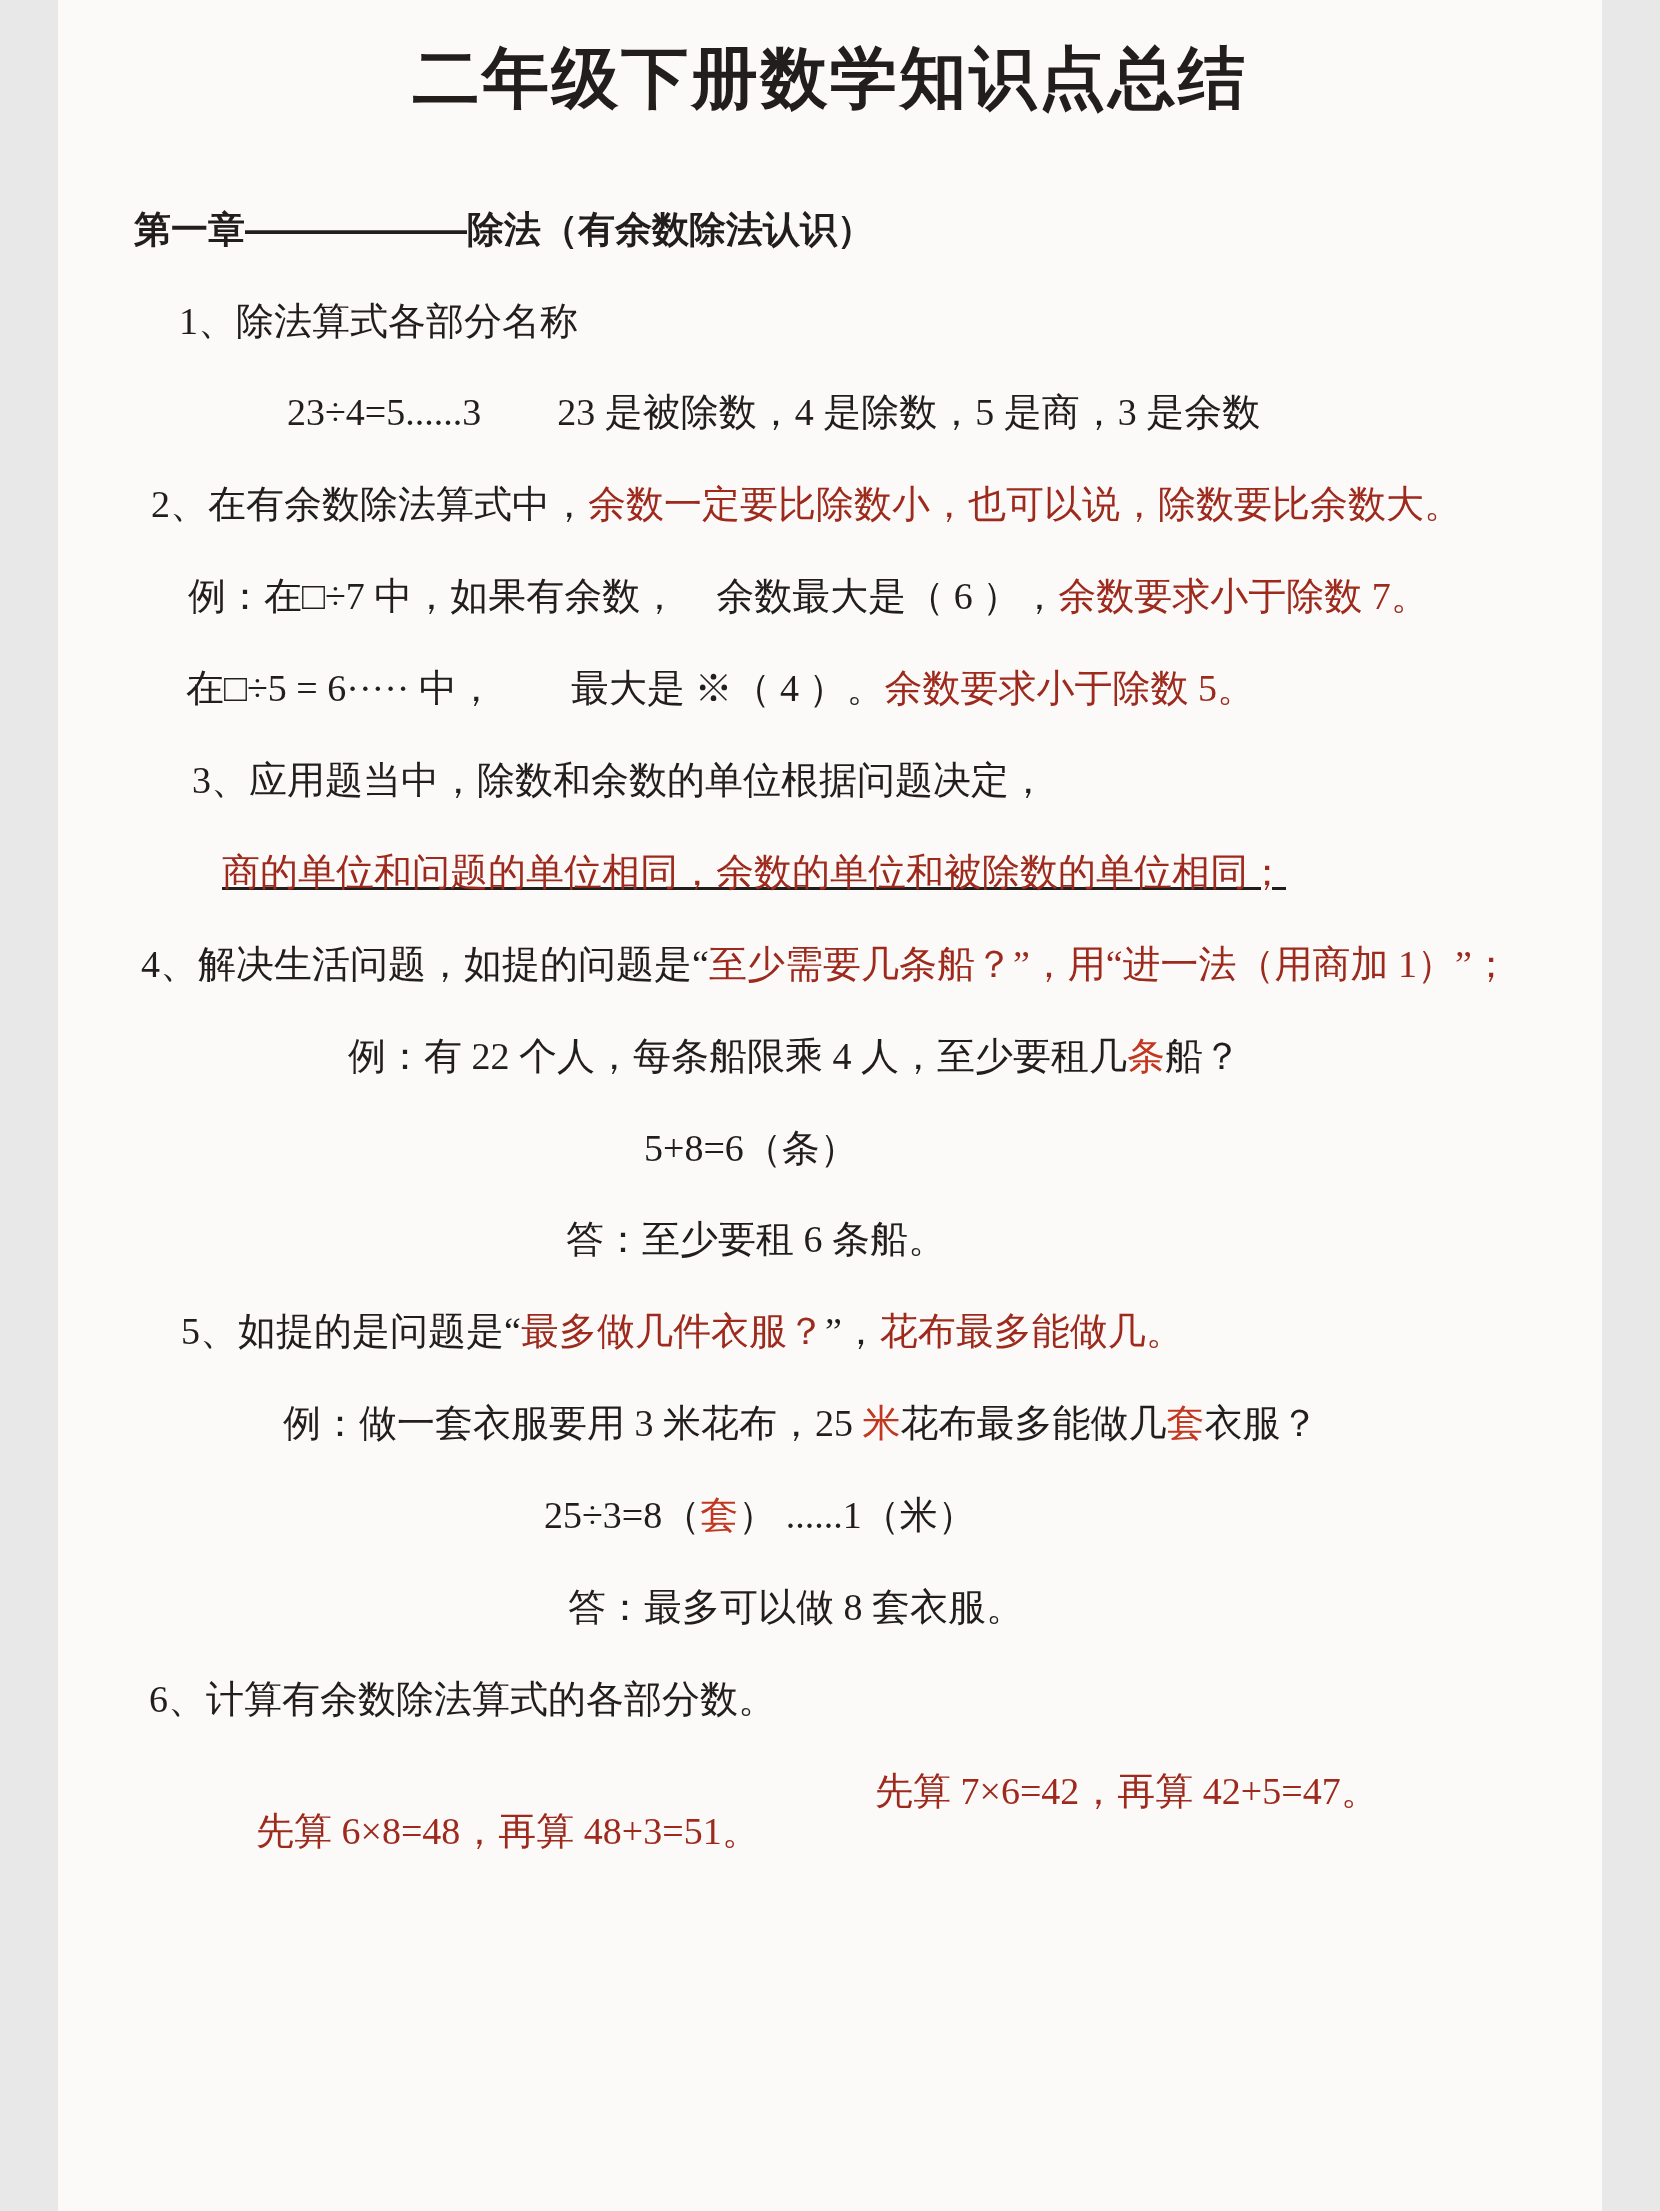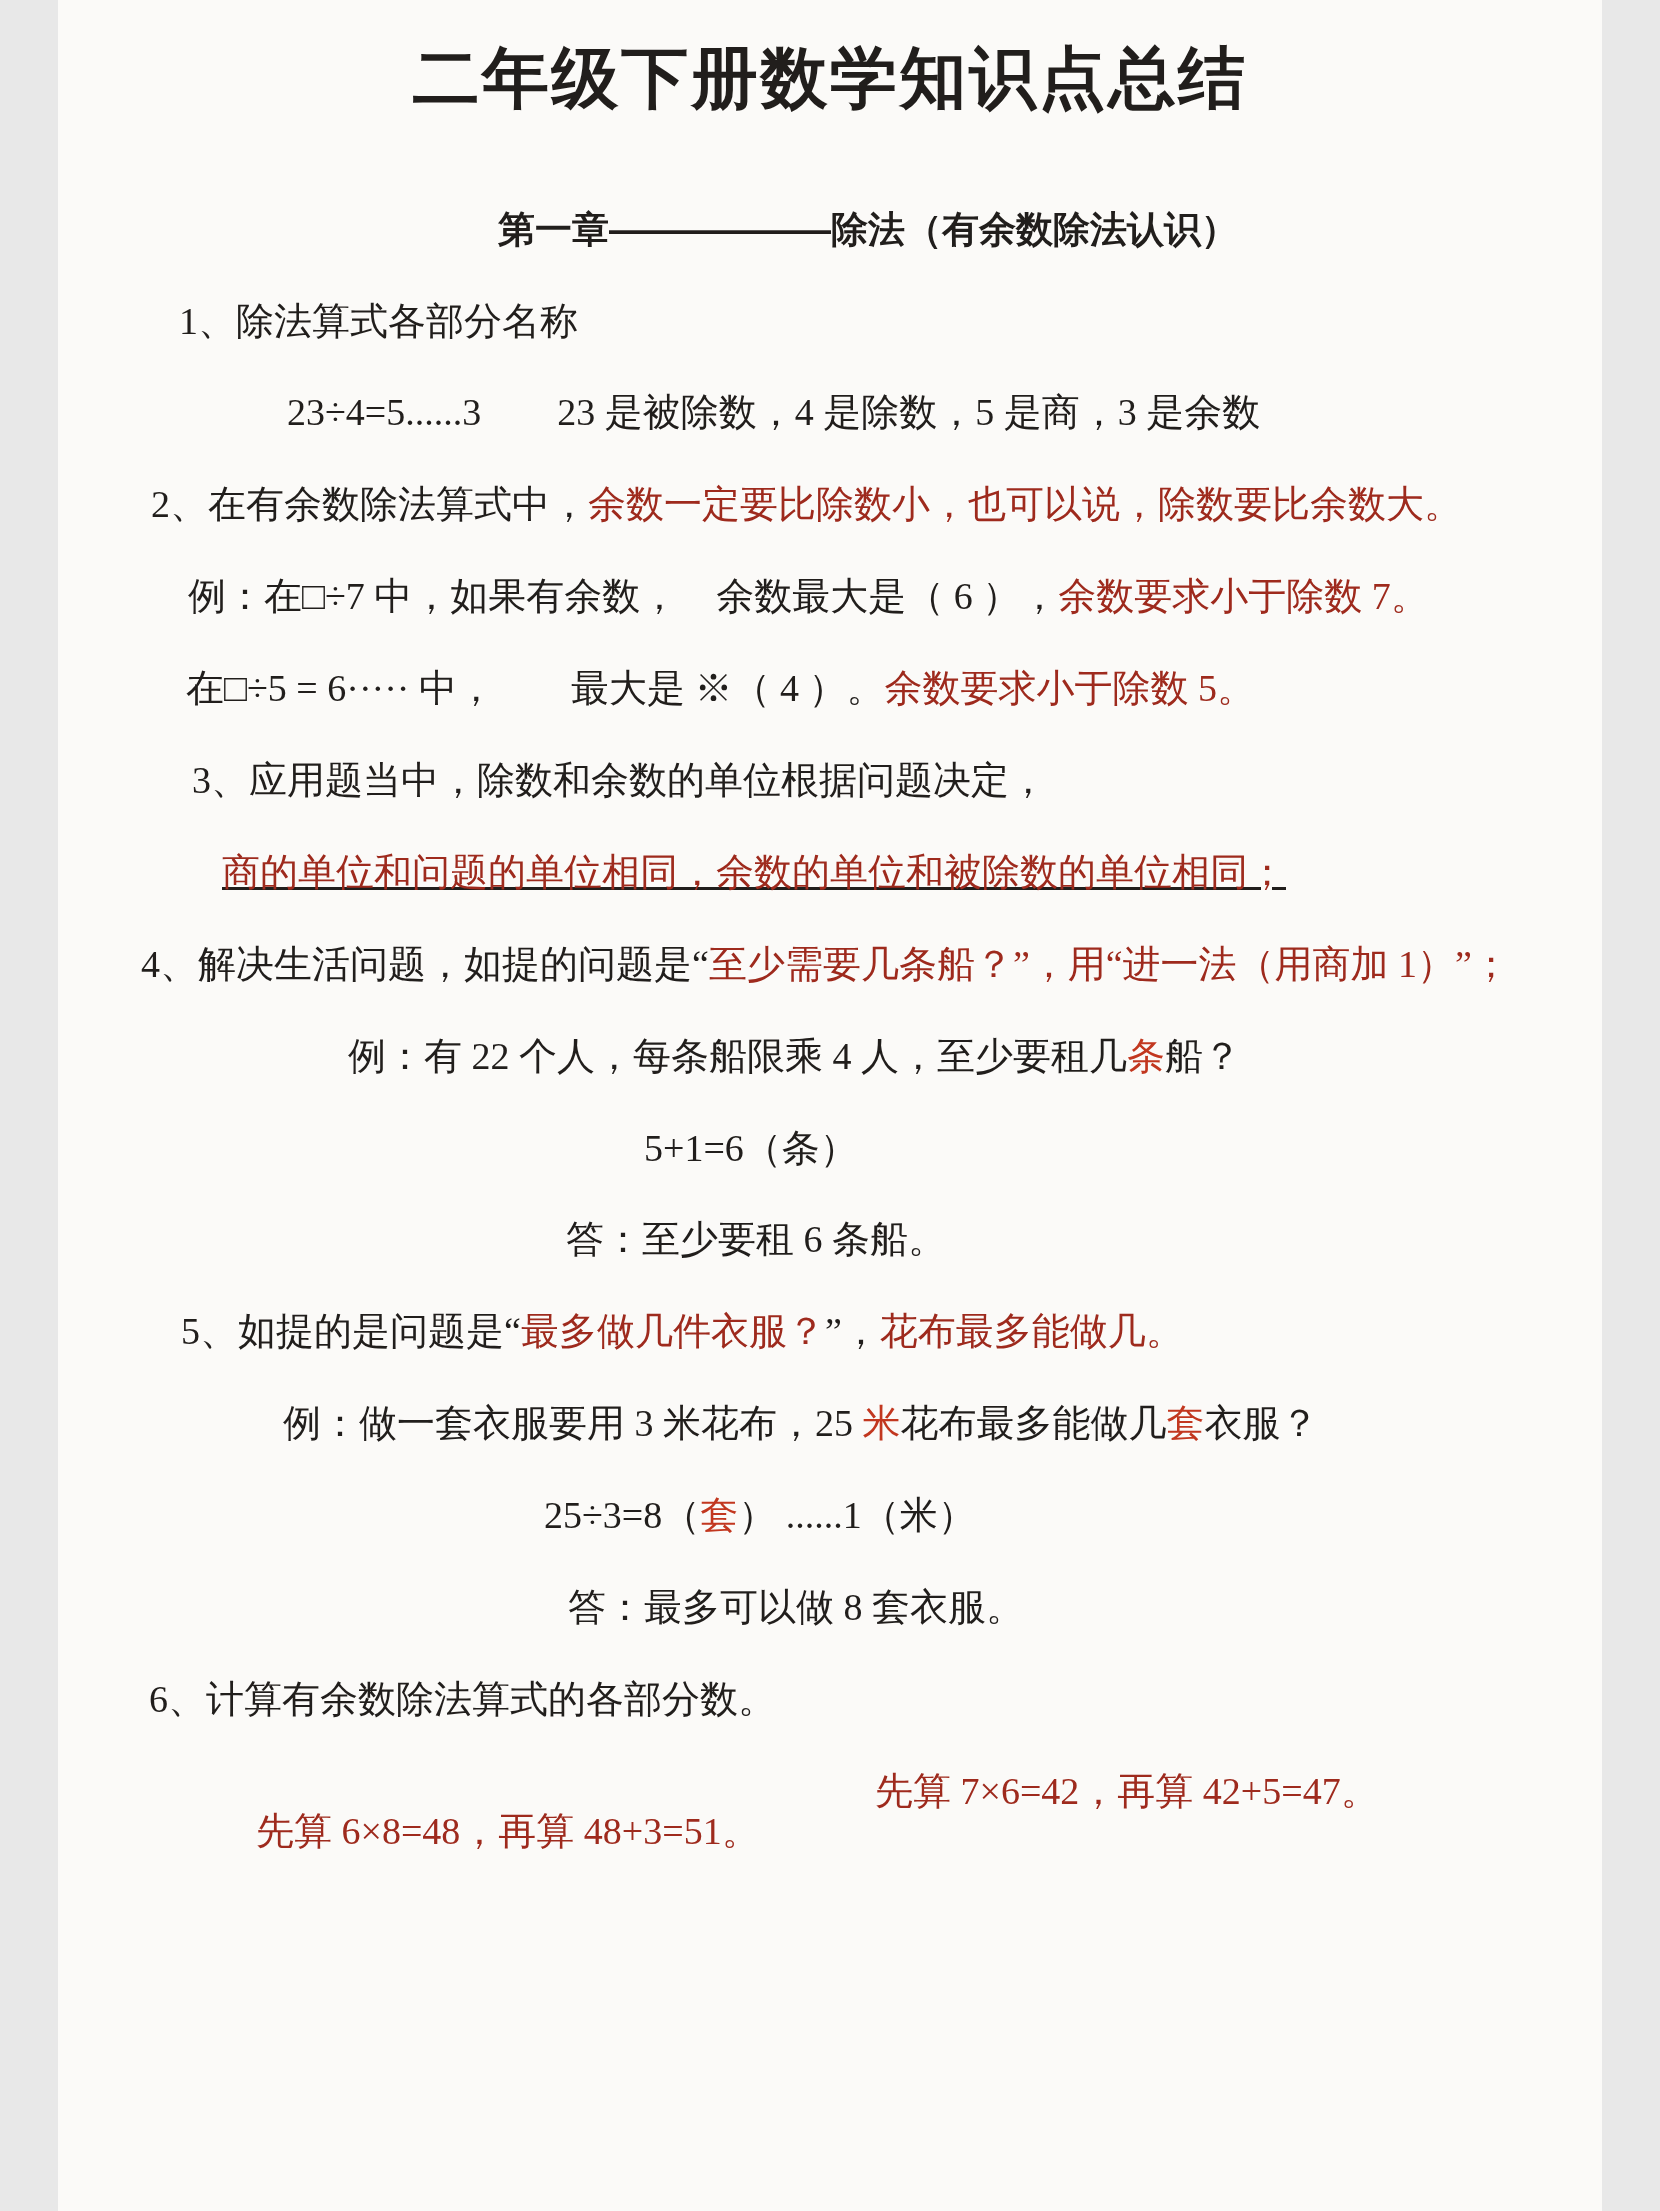--- a/index.html
+++ b/index.html
@@ -20,21 +20,20 @@
     font-weight:700;
     letter-spacing:2.6px;
     line-height:1.1;
   }
   .chapter{
     margin:95px 0 0 76px;
     font-size:37px;
     font-weight:700;
     font-family:"Liberation Sans","DejaVu Sans",sans-serif;
     line-height:1.05;
-    text-align:center;
   }
   .line{
     margin:52px 0 0 0;
     font-size:38px;
     line-height:1.05;
     white-space:pre;
   }
   .row{position:relative;}
   .colR{position:absolute;top:0;}
   .seg-ink{color:var(--ink,#211e1c);}
@@ -56,21 +55,21 @@
 
   <p class="line" style="margin-left:93px"><span class="seg-ink">2、在有余数除法算式中，</span><span class="seg-red">余数一定要比除数小，也可以说，除数要比余数大。</span></p>
   <p class="line" style="margin-left:130px"><span class="seg-ink">例：在□÷7 中，如果有余数，　余数最大是（ 6 ），</span><span class="seg-red">余数要求小于除数 7。</span></p>
   <p class="line" style="margin-left:128px"><span class="seg-ink">在□÷5 = 6····· 中，　　最大是 ※（ 4 ）。</span><span class="seg-red">余数要求小于除数 5。</span></p>
 
   <p class="line" style="margin-left:134px"><span class="seg-ink">3、应用题当中，除数和余数的单位根据问题决定，</span></p>
   <p class="line heiti" style="margin-left:164px"><span class="seg-red">商的单位和问题的单位相同，余数的单位和被除数的单位相同；</span></p>
 
   <p class="line" style="margin-left:83px"><span class="seg-ink">4、解决生活问题，如提的问题是“</span><span class="seg-red">至少需要几条船？”，用“进一法（用商加 1）”；</span></p>
   <p class="line" style="margin-left:290px"><span class="seg-ink">例：有 22 个人，每条船限乘 4 人，至少要租几</span><span class="seg-hl">条</span><span class="seg-ink">船？</span></p>
-  <p class="line" style="margin-left:586px"><span class="seg-ink">5+1=6（条）</span></p>
+  <p class="line" style="margin-left:586px"><span class="seg-ink">5+8=6（条）</span></p>
   <p class="line" style="margin-left:508px"><span class="seg-ink">答：至少要租 6 条船。</span></p>
 
   <p class="line" style="margin-left:123px"><span class="seg-ink">5、如提的是问题是“</span><span class="seg-red">最多做几件衣服？</span><span class="seg-ink">”，</span><span class="seg-red">花布最多能做几。</span></p>
   <p class="line" style="margin-left:225px"><span class="seg-ink">例：做一套衣服要用 3 米花布，25 </span><span class="seg-hl">米</span><span class="seg-ink">花布最多能做几</span><span class="seg-hl">套</span><span class="seg-ink">衣服？</span></p>
   <p class="line" style="margin-left:486px"><span class="seg-ink">25÷3=8（</span><span class="seg-hl">套</span><span class="seg-ink">） ......1（米）</span></p>
   <p class="line" style="margin-left:510px"><span class="seg-ink">答：最多可以做 8 套衣服。</span></p>
 
   <p class="line" style="margin-left:91px"><span class="seg-ink">6、计算有余数除法算式的各部分数。</span></p>
 
 

